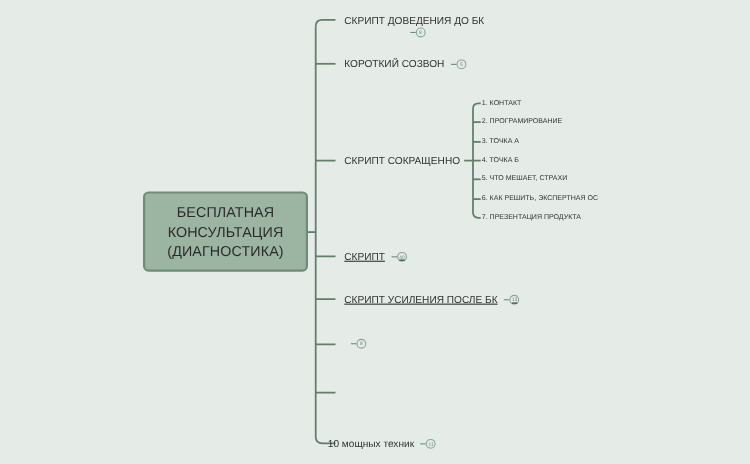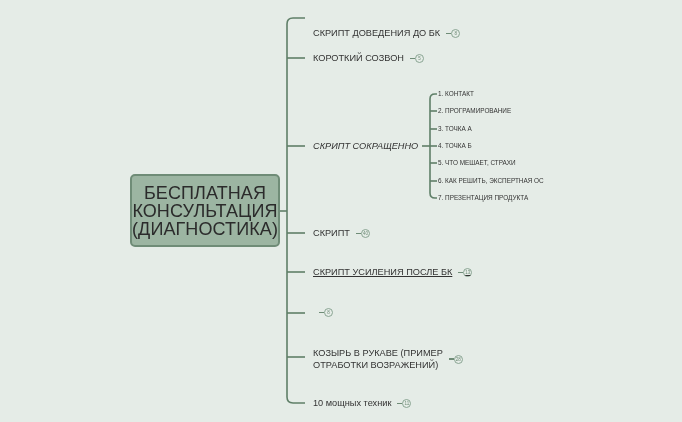--- a/index.html
+++ b/index.html
@@ -9,21 +9,21 @@
     font-family:"Liberation Sans", sans-serif;
     position:relative;
   }
   .canvas { position:absolute; left:0; top:0; width:682px; height:422px; }
   svg.lines { position:absolute; left:0; top:0; }
   .root {
     position:absolute; left:130px; top:174px; width:150px; height:73px;
     background:#9cb5a2; border:2px solid #6f8c77; border-radius:5px;
     box-sizing:border-box;
     display:flex; align-items:center; justify-content:center;
-    text-align:center; color:#2b2b2b; font-size:18px; line-height:18px;
+    text-align:center; color:#2b2b2b; font-size:13px; line-height:18px;
     letter-spacing:0.1px;
   }
   .root span { white-space:pre-line; }
   .topic {
     position:absolute; font-size:9.2px; color:#333; white-space:nowrap;
     display:flex; align-items:center; line-height:11px;
   }
   .topic .label { white-space:pre-line; }
   .badge {
     display:inline-flex; align-items:center; margin-left:6px;
@@ -67,49 +67,49 @@
       <path d="M430 181 H437"></path>
     </g>
   </svg>
 
   <div class="root">
     <span>БЕСПЛАТНАЯ
 КОНСУЛЬТАЦИЯ
 (ДИАГНОСТИКА)</span>
   </div>
 
-  <div class="topic" style="left:313px; top:28px;">
+  <div class="topic" style="left:313px; top:14px;flex-direction:column;">
     <span class="label">СКРИПТ ДОВЕДЕНИЯ ДО БК</span>
     <span class="badge">
       <span class="stub"></span>
       <span class="circ">8</span>
     </span>
   </div>
 
   <div class="topic" style="left:313px; top:53px;text-align:right;">
     <span class="label">КОРОТКИЙ СОЗВОН</span>
     <span class="badge">
       <span class="stub"></span>
       <span class="circ">5</span>
     </span>
   </div>
 
-  <div class="topic" style="left:313px; top:141px;font-style:italic;">
+  <div class="topic" style="left:313px; top:141px;">
     <span class="label">СКРИПТ СОКРАЩЕННО</span>
   </div>
 
   <div class="sub" style="left:438px; top:90px;">1. КОНТАКТ</div>
   <div class="sub" style="left:438px; top:107px;">2. ПРОГРАМИРОВАНИЕ</div>
   <div class="sub" style="left:438px; top:125px;">3. ТОЧКА А</div>
   <div class="sub" style="left:438px; top:142px;">4. ТОЧКА Б</div>
   <div class="sub" style="left:438px; top:159px;">5. ЧТО МЕШАЕТ, СТРАХИ</div>
   <div class="sub" style="left:438px; top:177px;">6. КАК РЕШИТЬ, ЭКСПЕРТНАЯ ОС</div>
   <div class="sub" style="left:438px; top:194px;">7. ПРЕЗЕНТАЦИЯ ПРОДУКТА</div>
 
-  <div class="topic" style="left:313px; top:228px;">
+  <div class="topic" style="left:313px; top:228px;text-decoration:underline;">
     <span class="label">СКРИПТ</span>
     <span class="badge">
       <span class="stub"></span>
       <span class="circ">40</span>
     </span>
   </div>
 
   <div class="topic" style="left:313px; top:267px;text-decoration:underline;">
     <span class="label">СКРИПТ УСИЛЕНИЯ ПОСЛЕ БК</span>
     <span class="badge">
@@ -118,30 +118,22 @@
     </span>
   </div>
 
   <div class="topic" style="left:313px; top:308px;">
     <span class="badge">
       <span class="stub"></span>
       <span class="circ">8</span>
     </span>
   </div>
 
-  <div class="topic" style="left:313px; top:347px;">
-    <span class="label" style="line-height:12px;">КОЗЫРЬ В РУКАВЕ (ПРИМЕР
-ОТРАБОТКИ ВОЗРАЖЕНИЙ)</span>
-    <span class="badge">
-      <span class="stub"></span>
-      <span class="circ">28</span>
-    </span>
-  </div>
 
-  <div class="topic" style="left:313px; top:398px;">
+  <div class="topic" style="left:298px; top:398px;">
     <span class="label">10 мощных техник</span>
     <span class="badge">
       <span class="stub"></span>
       <span class="circ">11</span>
     </span>
   </div>
 
 </div>
 
 </body></html>

